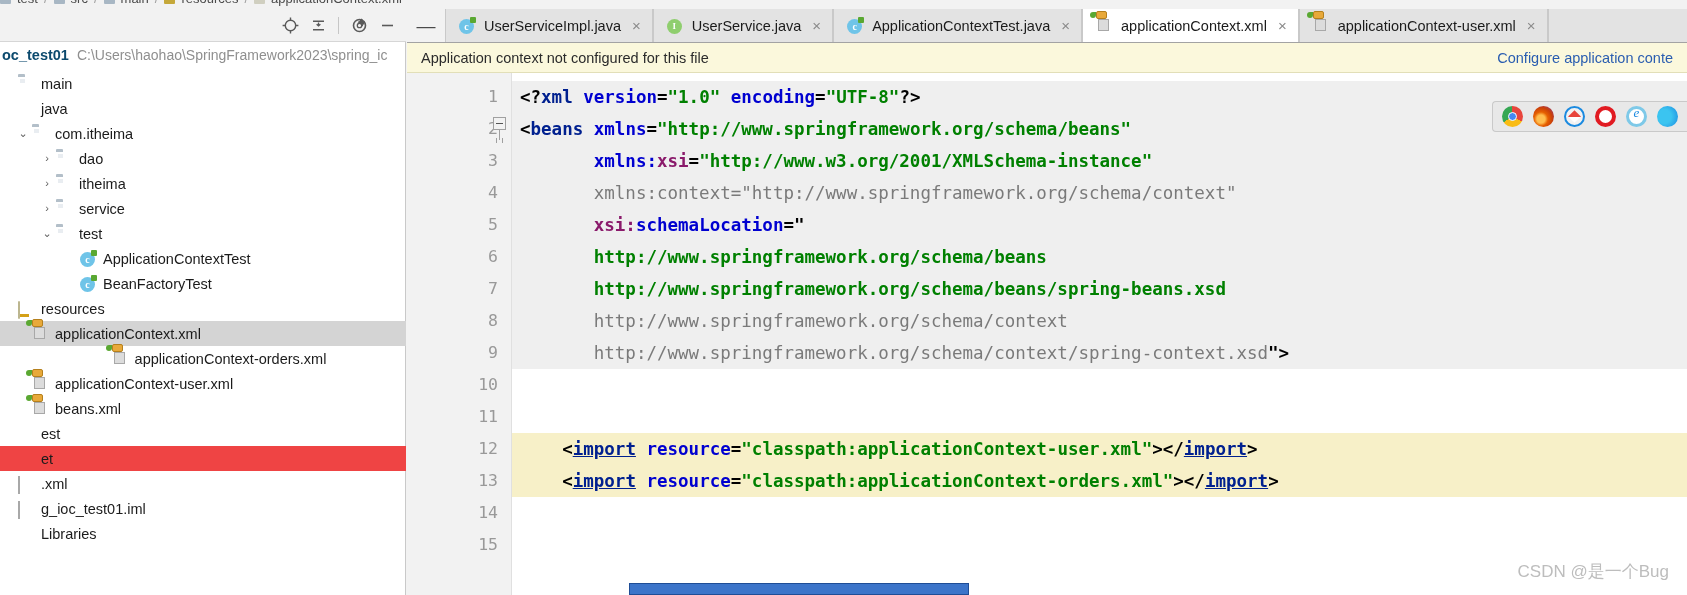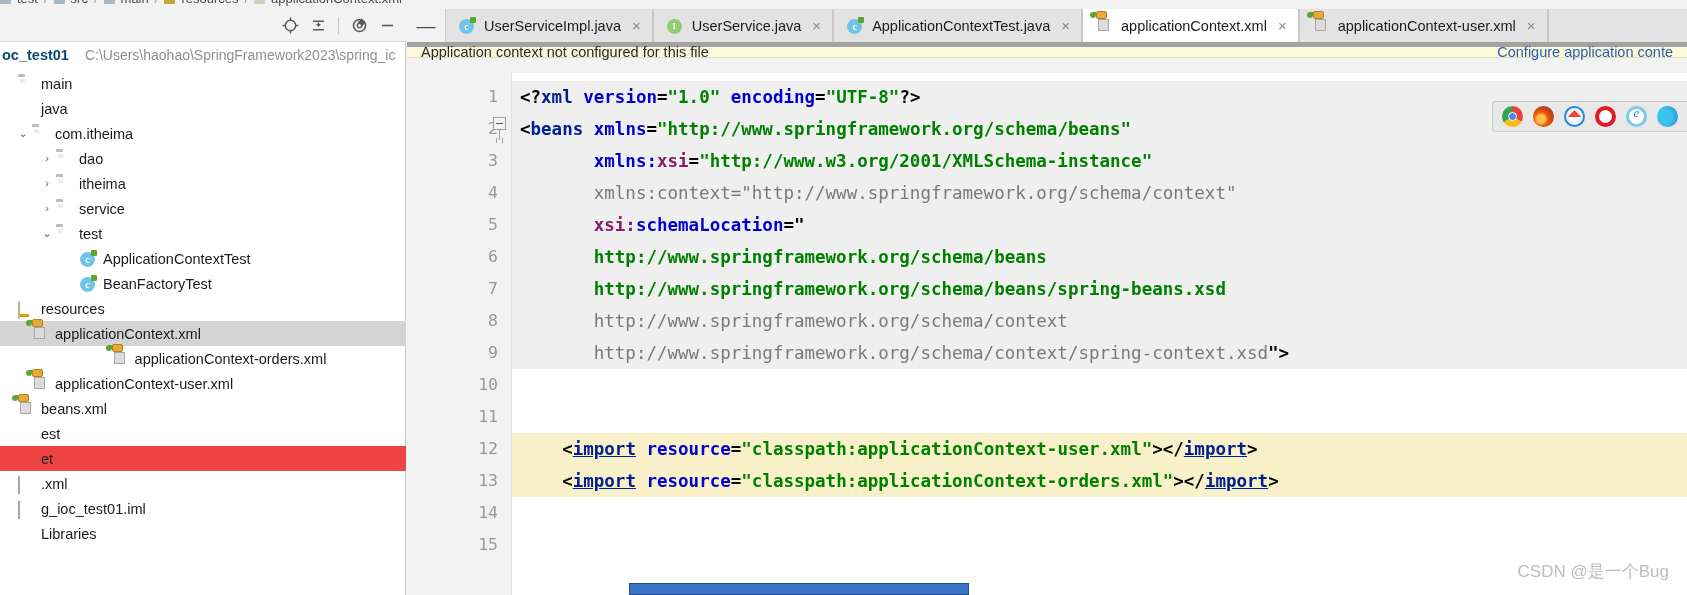--- a/index.html
+++ b/index.html
@@ -40,21 +40,21 @@
     width: 26px; height: 24px; display: flex; align-items: center; justify-content: center;
     color: #5a5a5a;
   }
   .tb-div { width: 1px; height: 17px; background: #c6c6c6; margin: 0 5px; }
 
   .project-row {
     position: absolute; left: 0; top: 33px; width: 406px; height: 26px;
     display: flex; align-items: center; padding-left: 2px; white-space: nowrap; overflow: hidden;
   }
   .project-name { font-size: 14.5px; font-weight: bold; color: #0c4a6e; }
-  .project-path { font-size: 14px; color: #8f8f8f; margin-left: 16px; }
+  .project-path { font-size: 14px; color: #8f8f8f; margin-left: 8px; }
 
   .tree { position: absolute; left: 0; top: 62px; width: 406px; bottom: 0; overflow: hidden; }
   .tree-row {
     position: relative; height: 25px; display: flex; align-items: center;
     font-size: 14.5px; color: #1b1b1b; white-space: nowrap;
   }
   .tree-row.selected { background: #d4d4d4; }
   .tree-row.highlighted { background: #ef4444; }
   .arrow {
     width: 18px; text-align: center; color: #606060; font-size: 11px; flex: 0 0 18px;
@@ -114,22 +114,22 @@
     font-size: 14.5px; color: #1b1b1b; background: #e3e3e3;
     border-left: 1px solid #c9c9c9; border-right: 1px solid #c9c9c9;
     white-space: nowrap; position: relative;
   }
   .tab.active { background: #ffffff; }
   .tab .tab-close { color: #8a8a8a; font-size: 15px; margin-left: 4px; }
   .tab-fill { flex: 1; background: #e3e3e3; border-left: 1px solid #c9c9c9; }
 
   
   .notif {
-    position: absolute; left: 0; top: 42px; right: 0; height: 16px;
-    background: #fbf8dc; border-top: 5px solid #a3a3a3; border-bottom: 1px solid #e2dfb8;
+    position: absolute; left: 0; top: 42px; right: 0; height: 31px;
+    background: #fbf8dc; border-top: 1px solid #a3a3a3; border-bottom: 1px solid #e2dfb8;
     display: flex; align-items: center; padding: 0 14px;
   }
   .notif-text { font-size: 14.5px; color: #2b2b2b; }
   .notif-link { margin-left: auto; font-size: 14.5px; color: #2a5db0; white-space: nowrap; }
 
   
   .code-pane { position: absolute; left: 0; top: 73px; right: 0; bottom: 0; background: #ffffff; }
   .gutter {
     position: absolute; left: 0; top: 0; width: 105px; bottom: 0;
     background: #f2f2f2; border-right: 1px solid #e0e0e0;
@@ -330,21 +330,21 @@
         <div class="tree-row" style="padding-left: 14px; justify-content: center;">
           <span class="arrow empty">&nbsp;</span>
           <span class="t-icon"><span class="ic-springxml"><span class="pg"></span><span class="bean"></span><span class="leaf"></span></span></span>
           <span>applicationContext-orders.xml</span>
         </div>
         <div class="tree-row" style="padding-left: 14px;">
           <span class="arrow empty">&nbsp;</span>
           <span class="t-icon"><span class="ic-springxml"><span class="pg"></span><span class="bean"></span><span class="leaf"></span></span></span>
           <span>applicationContext-user.xml</span>
         </div>
-        <div class="tree-row" style="padding-left: 0;">
+        <div class="tree-row" style="padding-left: 14px;">
           <span class="arrow empty">&nbsp;</span>
           <span class="t-icon"><span class="ic-springxml"><span class="pg"></span><span class="bean"></span><span class="leaf"></span></span></span>
           <span>beans.xml</span>
         </div>
         <div class="tree-row">
           <span class="arrow empty">&nbsp;</span>
           <span class="t-icon"><span class="ic-testroot"></span></span>
           <span>est</span>
         </div>
         <div class="tree-row highlighted">

